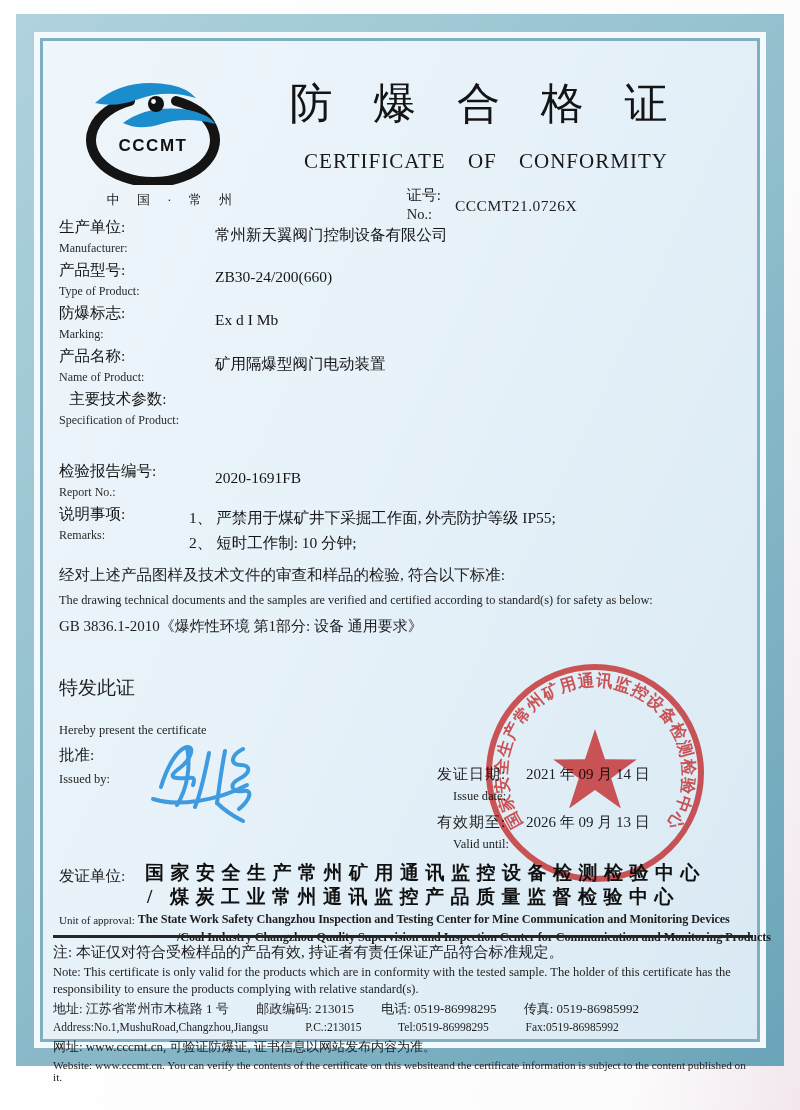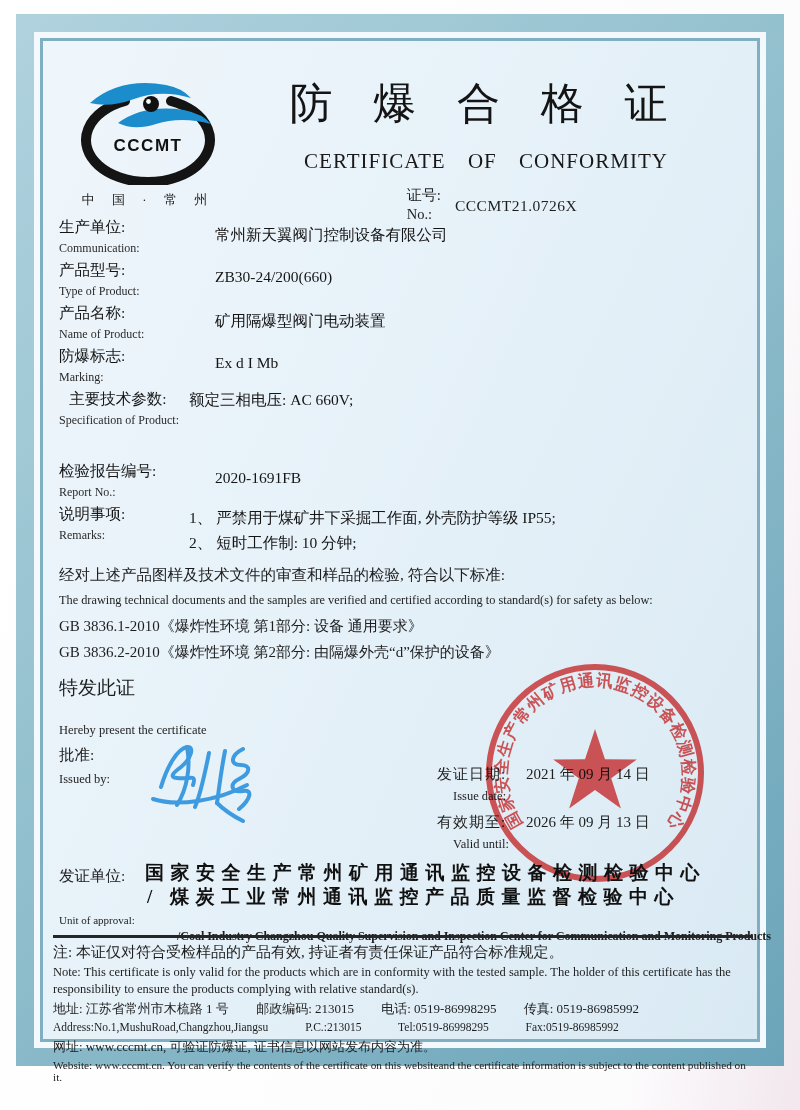--- a/index.html
+++ b/index.html
@@ -7,21 +7,21 @@
   .page { position:relative; width:800px; height:1110px; margin:0 auto; overflow:hidden;
           background:linear-gradient(100deg,#ffffff 0%, #fdfcfd 82%, #f2e8ee 99%); color:#1e1e1e; }
   .band  { position:absolute; left:16px; top:14px; width:768px; height:1052px;
            background:linear-gradient(135deg,#b0d2de 0%, #93c0ce 45%, #6ba4b9 100%); }
   .mid   { position:absolute; left:34px; top:32px; width:732px; height:1016px; background:#f3f9fc; }
   .inner { position:absolute; left:40px; top:38px; width:720px; height:1004px;
            border:3px solid #7fb0c2;
            background:linear-gradient(115deg,#eff6fb 0%, #e4f0f8 55%, #d9e9f3 100%); }
 
   
-  .logo-block { position:absolute; left:14px; top:38px; width:182px; text-align:center; }
+  .logo-block { position:absolute; left:14px; top:38px; width:182px; text-align:right; }
   .logo-caption { margin-top:2px; font-size:13px; letter-spacing:7px; color:#222; }
   .title-block { position:absolute; left:200px; top:34px; width:486px; text-align:center; }
   .title-zh { font-size:43px; font-weight:500; letter-spacing:15px; color:#141414; white-space:nowrap; }
   .title-en { margin-top:16px; font-size:21px; letter-spacing:1px; word-spacing:16px; color:#181818; }
   .certno   { margin-top:12px; display:inline-flex; text-align:left; transform:translateX(6px); }
   .certno-labels .zh { font-size:15px; }
   .certno-labels .en { font-size:14.5px; margin-top:1px; }
   .certno-value { font-size:15.5px; margin-left:14px; align-self:center; padding-top:2px; letter-spacing:.5px; }
 
   
@@ -107,51 +107,50 @@
           <div class="en">No.:</div>
         </div>
         <div class="certno-value">CCCMT21.0726X</div>
       </div>
     </div>
 
     <div class="fields-block">
       <div class="frow">
         <div class="flabel">
           <div class="zh">生产单位:</div>
-          <div class="en">Communication:</div>
+          <div class="en">Manufacturer:</div>
         </div>
         <div class="fvalue">常州新天翼阀门控制设备有限公司</div>
       </div>
       <div class="frow">
         <div class="flabel">
           <div class="zh">产品型号:</div>
           <div class="en">Type of Product:</div>
         </div>
         <div class="fvalue">ZB30-24/200(660)</div>
       </div>
       <div class="frow">
         <div class="flabel">
+          <div class="zh">防爆标志:</div>
+          <div class="en">Marking:</div>
+        </div>
+        <div class="fvalue">Ex d I Mb</div>
+      </div>
+      <div class="frow">
+        <div class="flabel">
           <div class="zh">产品名称:</div>
           <div class="en">Name of Product:</div>
         </div>
         <div class="fvalue">矿用隔爆型阀门电动装置</div>
       </div>
-      <div class="frow">
-        <div class="flabel">
-          <div class="zh">防爆标志:</div>
-          <div class="en">Marking:</div>
-        </div>
-        <div class="fvalue">Ex d I Mb</div>
-      </div>
       <div class="frow inline-val row-spec">
         <div class="flabel">
           <div class="zh">主要技术参数:</div>
           <div class="en">Specification of Product:</div>
         </div>
-        <div class="fvalue">额定三相电压: AC 660V;</div>
       </div>
       <div class="frow row-report">
         <div class="flabel">
           <div class="zh">检验报告编号:</div>
           <div class="en">Report No.:</div>
         </div>
         <div class="fvalue">2020-1691FB</div>
       </div>
       <div class="frow inline-val">
         <div class="flabel">
@@ -162,21 +161,20 @@
           <div class="vline">1、 严禁用于煤矿井下采掘工作面, 外壳防护等级 IP55;</div>
           <div class="vline">2、 短时工作制: 10 分钟;</div>
         </div>
       </div>
     </div>
 
     <div class="standards-block">
       <div class="std-zh">经对上述产品图样及技术文件的审查和样品的检验, 符合以下标准:</div>
       <div class="std-en">The drawing technical documents and the samples are verified and certified according to standard(s) for safety as below:</div>
       <div class="std-gb">GB 3836.1-2010《爆炸性环境 第1部分: 设备 通用要求》</div>
-      <div class="std-gb">GB 3836.2-2010《爆炸性环境 第2部分: 由隔爆外壳“d”保护的设备》</div>
     </div>
 
     <div class="issue-area">
       <div class="hereby-zh">特发此证</div>
       <div class="hereby-en">Hereby present the certificate</div>
       <div class="approve-zh">批准:</div>
       <div class="approve-en">Issued by:</div>
 
       <svg class="signature" width="132" height="92" viewBox="0 0 132 92">
         <g fill="none" stroke="#3f9be0" stroke-width="4" stroke-linecap="round" stroke-linejoin="round">
@@ -218,20 +216,21 @@
     <div class="approval-block">
       <div class="appr-row">
         <div class="appr-label">发证单位:</div>
         <div class="appr-lines">
           <div class="appr-zh1">国家安全生产常州矿用通讯监控设备检测检验中心</div>
           <div class="appr-zh2">/ 煤炭工业常州通讯监控产品质量监督检验中心</div>
         </div>
       </div>
       <div class="appr-en1">
         <div class="lbl">Unit of approval:</div>
+        <div class="txt">The State Work Safety Changzhou Inspection and Testing Center for Mine Communication and Monitoring Devices</div>
       </div>
       <div class="appr-en2">/Coal Industry Changzhou Quality Supervision and Inspection Center for Communication and Monitoring Products</div>
     </div>
 
     <div class="footer-block">
       <div class="note-zh">注: 本证仅对符合受检样品的产品有效, 持证者有责任保证产品符合标准规定。</div>
       <div class="note-en">Note: This certificate is only valid for the products which are in conformity with the tested sample. The holder of this certificate has the responsibility to ensure the products complying with relative standard(s).</div>
       <div class="addr-zh">
         <span>地址: 江苏省常州市木梳路 1 号</span>
         <span>邮政编码: 213015</span>

